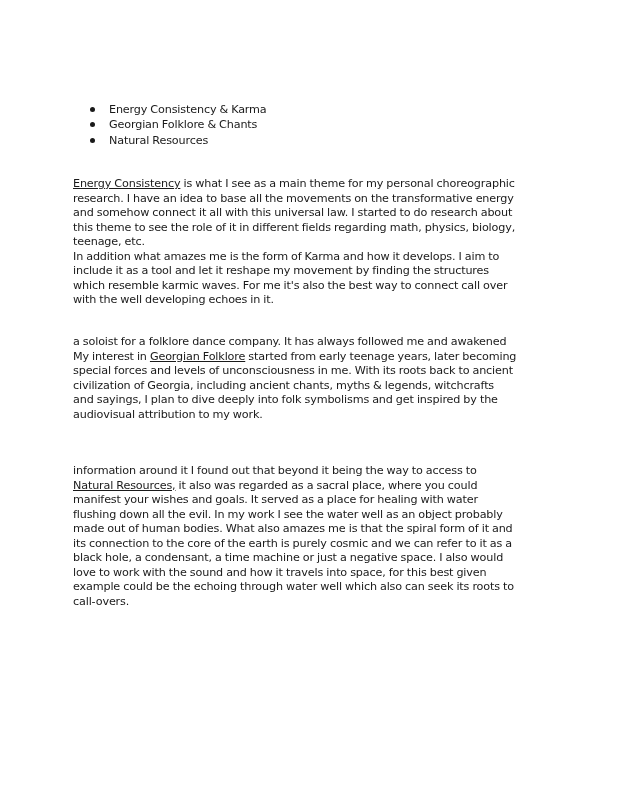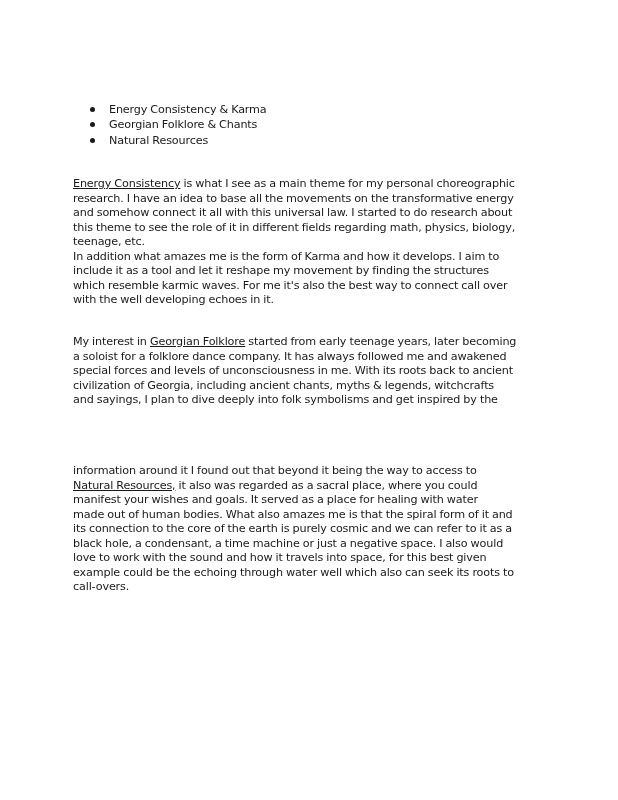--- a/index.html
+++ b/index.html
@@ -89,31 +89,33 @@
     <span class="line">and somehow connect it all with this universal law. I started to do research about</span>
     <span class="line">this theme to see the role of it in different fields regarding math, physics, biology,</span>
     <span class="line">teenage, etc.</span>
     <span class="line">In addition what amazes me is the form of Karma and how it develops. I aim to</span>
     <span class="line">include it as a tool and let it reshape my movement by finding the structures</span>
     <span class="line">which resemble karmic waves. For me it's also the best way to connect call over</span>
     <span class="line">with the well developing echoes in it.</span>
   </div>
 
   <div class="para" id="p2">
+    <span class="line">a soloist for a folklore dance company. It has always followed me and awakened</span>
     <span class="line"><span>My interest in </span><u>Georgian Folklore</u><span> started from early teenage years, later becoming</span></span>
-    <span class="line">a soloist for a folklore dance company. It has always followed me and awakened</span>
     <span class="line">special forces and levels of unconsciousness in me. With its roots back to ancient</span>
     <span class="line">civilization of Georgia, including ancient chants, myths &amp; legends, witchcrafts</span>
     <span class="line">and sayings, I plan to dive deeply into folk symbolisms and get inspired by the</span>
+    <span class="line">audiovisual attribution to my work.</span>
   </div>
 
   <div class="para" id="p3">
     <span class="line">information around it I found out that beyond it being the way to access to</span>
     <span class="line"><u>Natural Resources,</u><span> it also was regarded as a sacral place, where you could</span></span>
     <span class="line">manifest your wishes and goals. It served as a place for healing with water</span>
+    <span class="line">flushing down all the evil. In my work I see the water well as an object probably</span>
     <span class="line">made out of human bodies. What also amazes me is that the spiral form of it and</span>
     <span class="line">its connection to the core of the earth is purely cosmic and we can refer to it as a</span>
     <span class="line">black hole, a condensant, a time machine or just a negative space. I also would</span>
     <span class="line">love to work with the sound and how it travels into space, for this best given</span>
     <span class="line">example could be the echoing  through water well which also can seek its roots to</span>
     <span class="line">call-overs.</span>
   </div>
 
 </div>
 

